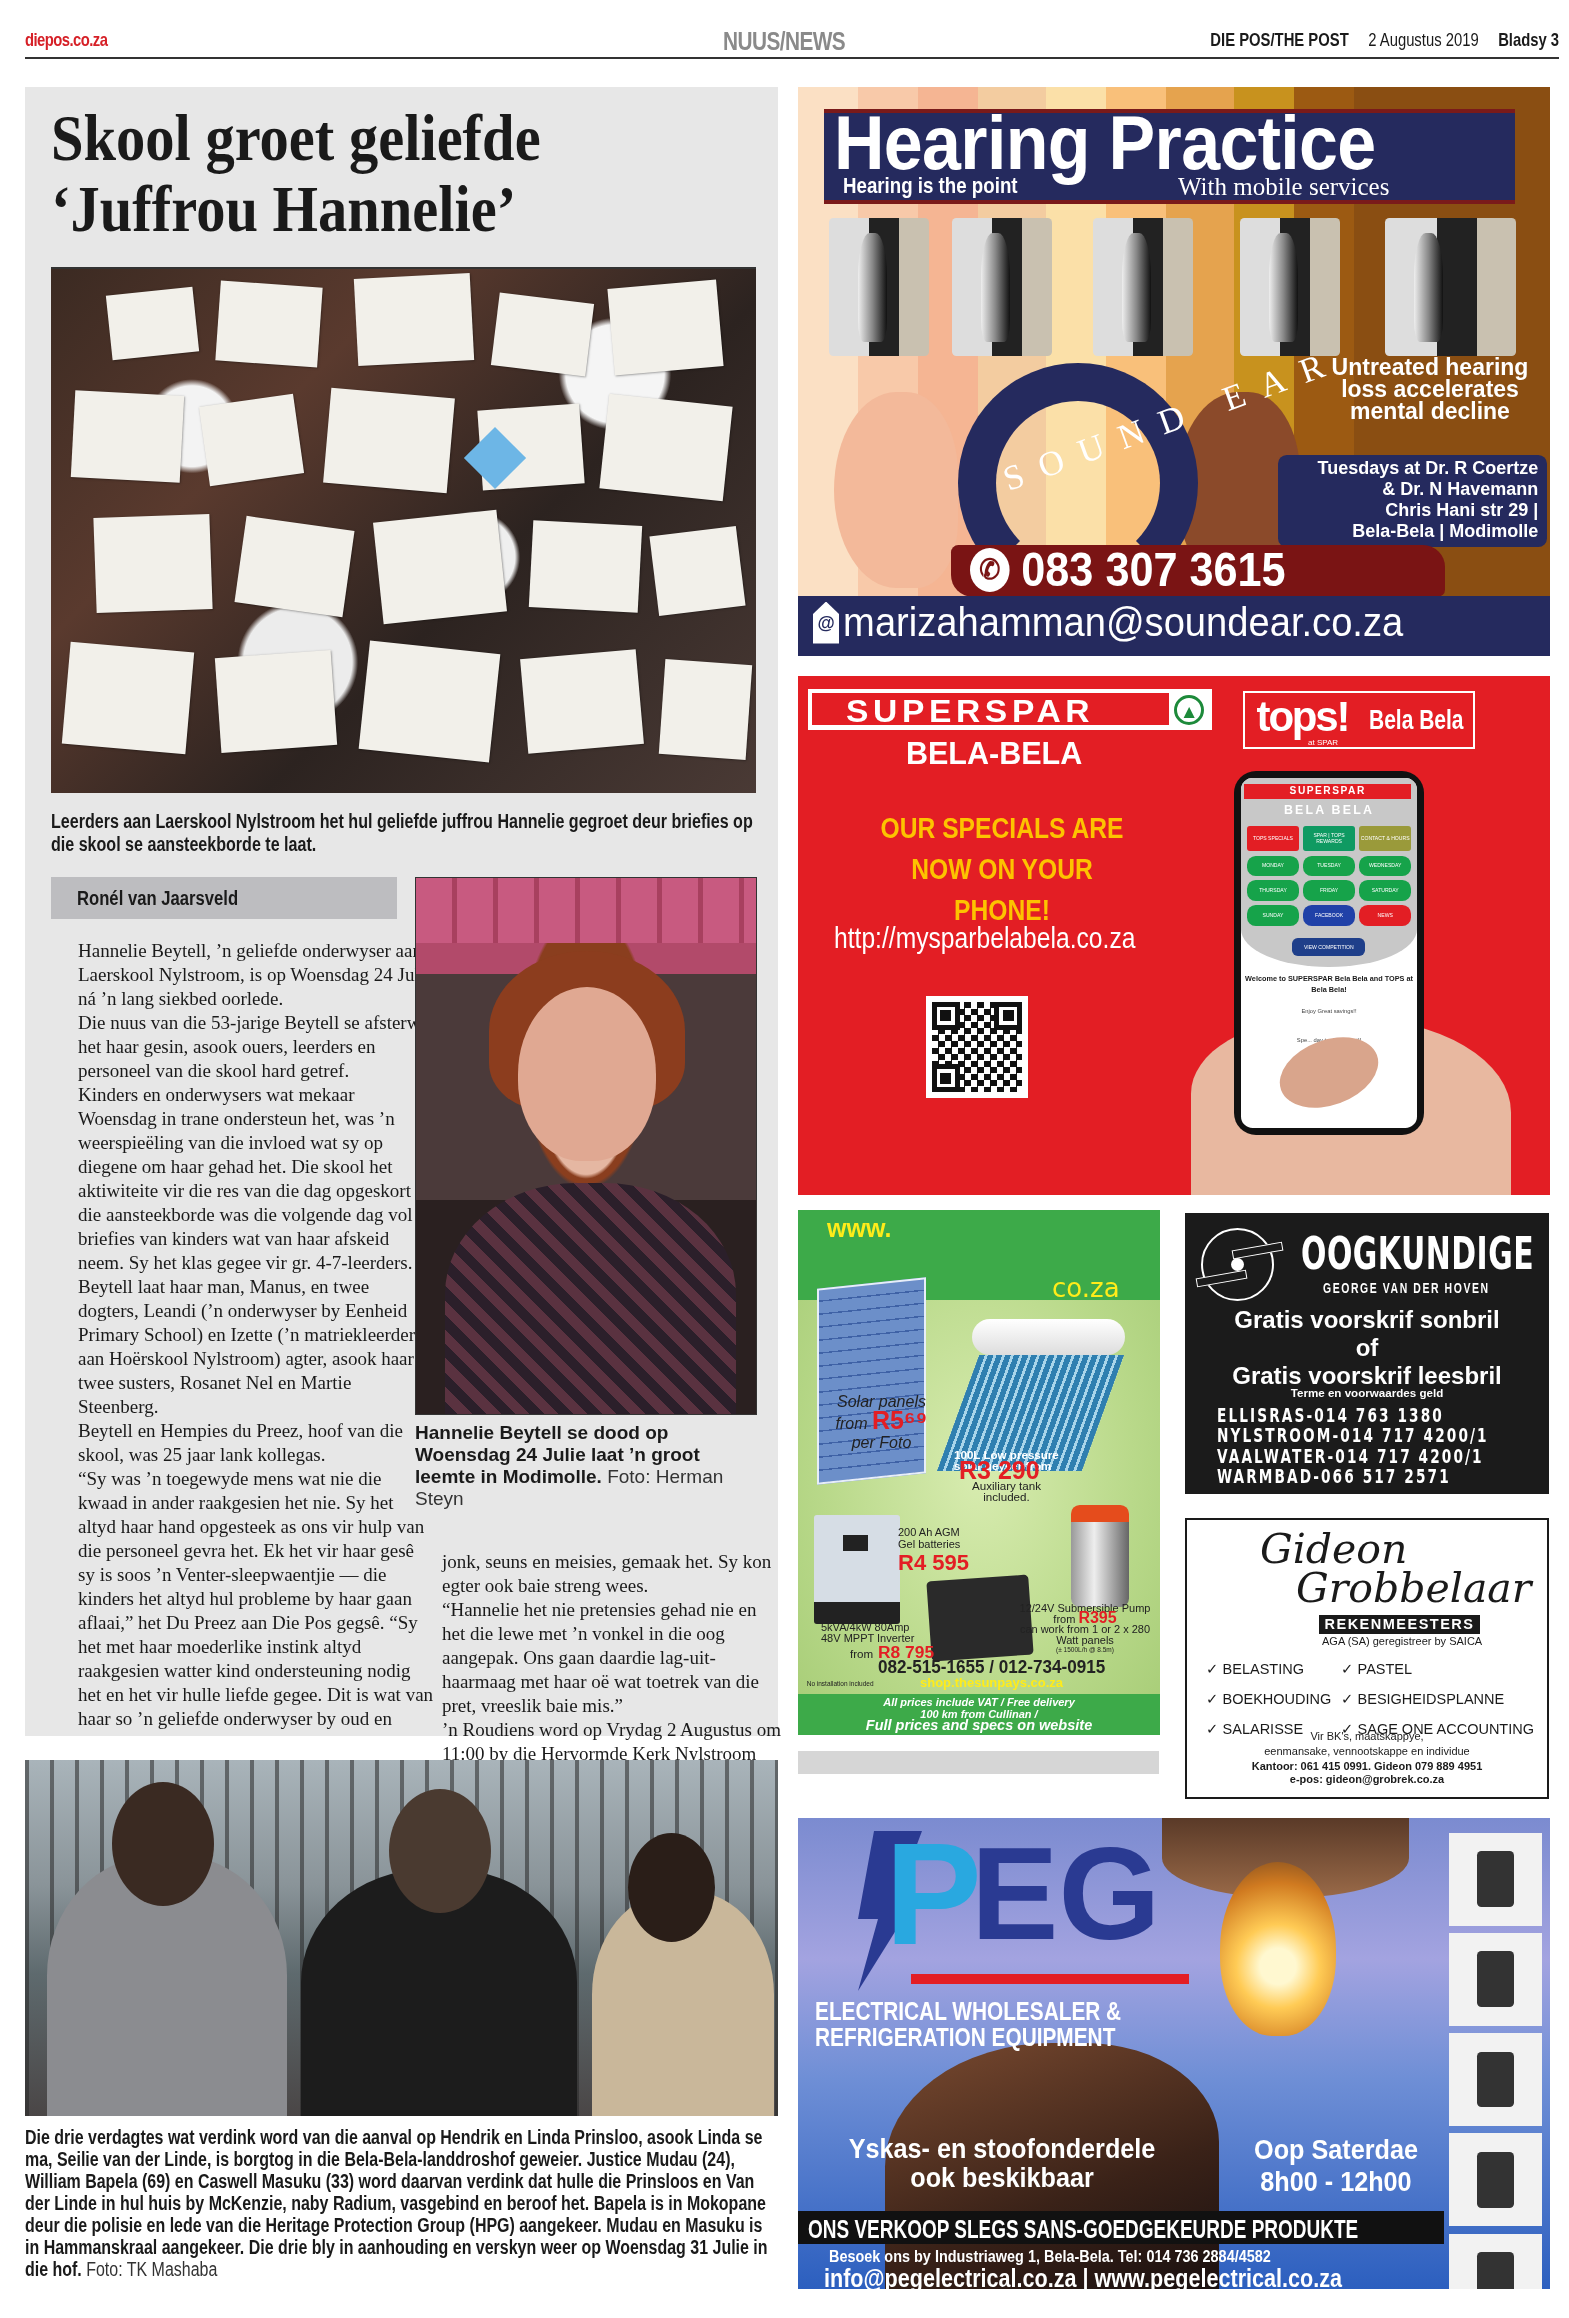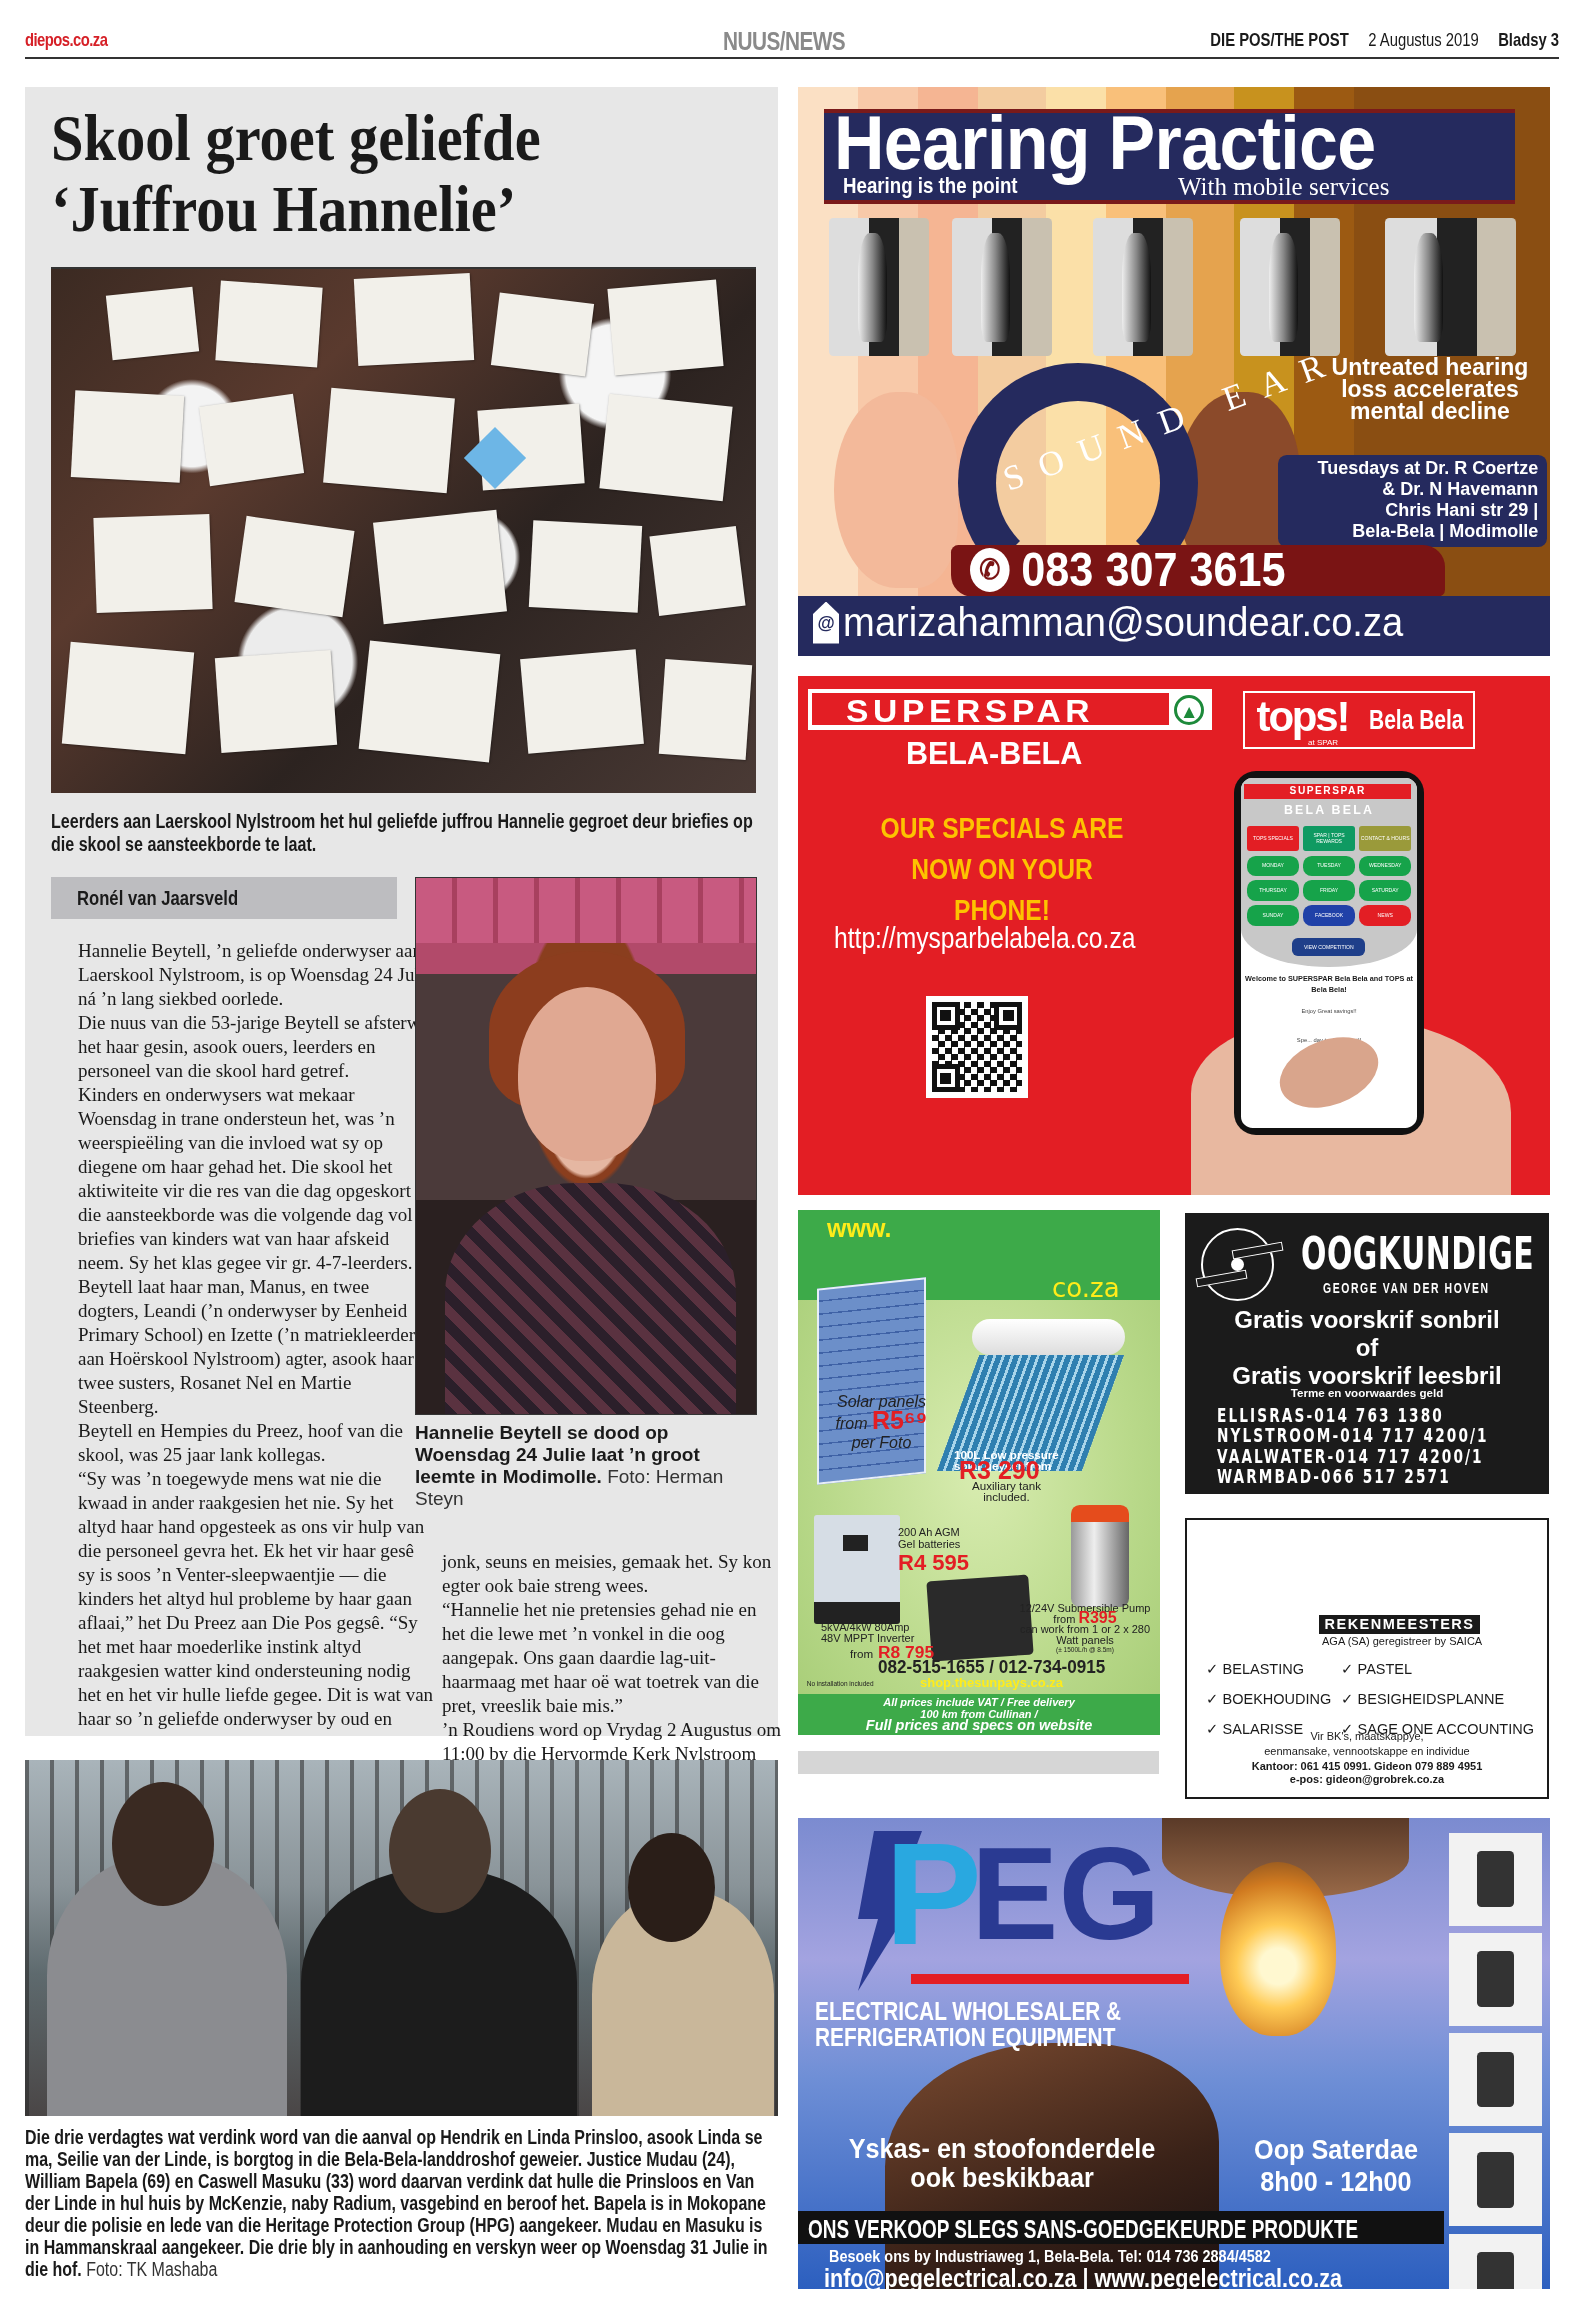--- a/index.html
+++ b/index.html
@@ -427,20 +427,24 @@
       </div>
     <div class="branch">
         <span class="city">WARMBAD</span>
         <span class="dash">-</span>
         <span>066 517 2571</span>
       </div>
   </div>
 </div>
 
 <div class="ad ad-gid">
+  <div class="script">
+    <div>Gideon</div>
+    <div class="g2">Grobbelaar</div>
+  </div>
   <div class="rek">REKENMEESTERS</div>
   <div class="saica">AGA (SA) geregistreer by SAICA</div>
   <div class="services">
     <div><span class="chk">✓</span><span>BELASTING</span></div>
     <div><span class="chk">✓</span><span>PASTEL</span></div>
     <div><span class="chk">✓</span><span>BOEKHOUDING</span></div>
     <div><span class="chk">✓</span><span>BESIGHEIDSPLANNE</span></div>
     <div><span class="chk">✓</span><span>SALARISSE</span></div>
     <div style="white-space:nowrap"><span class="chk">✓</span><span>SAGE ONE ACCOUNTING</span></div>
   </div>

